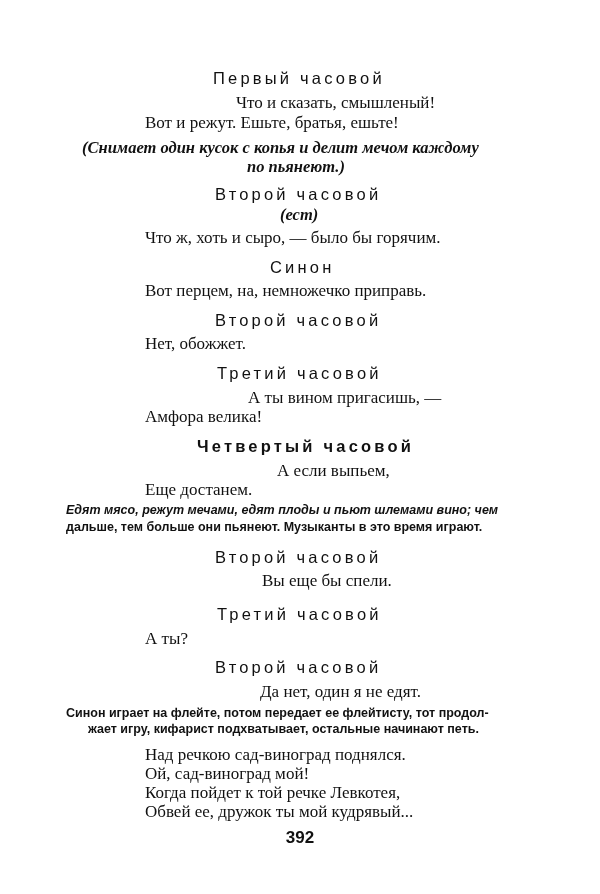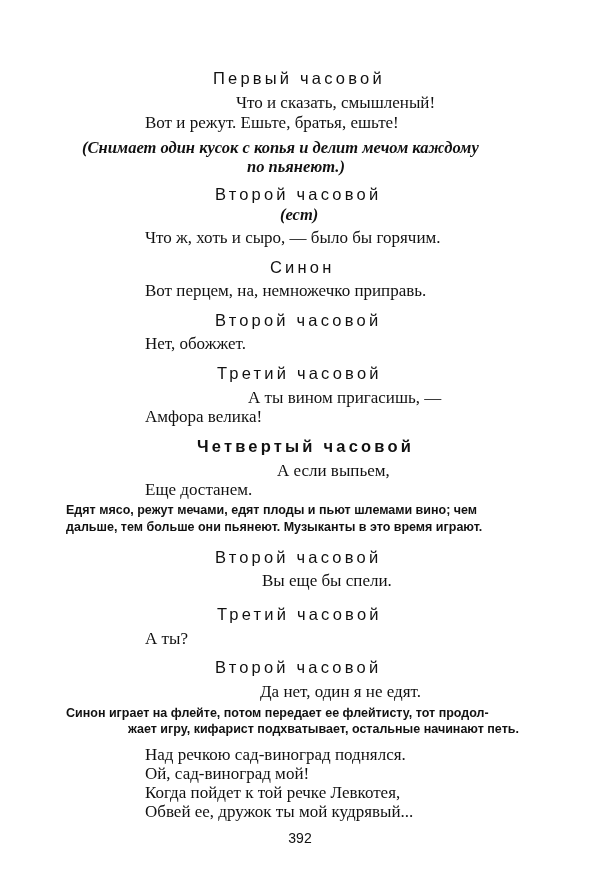--- a/index.html
+++ b/index.html
@@ -3,21 +3,21 @@
   <meta charset="utf-8">
   <style>
     html, body { margin: 0; padding: 0; background: #ffffff; }
     body { width: 600px; height: 894px; position: relative; overflow: hidden; color: #111; font-family: "Liberation Serif", "DejaVu Serif", serif; }
     .page { position: absolute; left: 0; top: 12px; width: 600px; height: 894px; }
     .ln { position: absolute; white-space: nowrap; font-size: 17px; line-height: 20px; }
     .speaker { letter-spacing: 3.2px; font-size: 16.5px; font-family: "Liberation Sans", "DejaVu Sans", sans-serif; }
     .stage-it { font-style: italic; font-weight: bold; font-size: 16.5px; }
     .stage-sm { font-family: "Liberation Sans", "DejaVu Sans", sans-serif; font-weight: bold; font-size: 12.5px; line-height: 18px; }
     .verse { font-size: 17px; }
-    .pagenum { font-family: "Liberation Sans", "DejaVu Sans", sans-serif; font-size: 14px; font-weight: normal; }
+    .pagenum { font-family: "Liberation Sans", "DejaVu Sans", sans-serif; font-size: 17px; font-weight: bold; }
     .center { width: 600px; left: 0; text-align: center; }
   </style>
 </head>
 <body>
 
 <div class="page">
   <div class="ln speaker" style="left:213px; top:56px;">Первый часовой</div>
   <div class="ln" style="left:236px; top:81px;">Что и сказать, смышленый!</div>
   <div class="ln" style="left:145px; top:101px;">Вот и режут. Ешьте, братья, ешьте!</div>
   <div class="ln stage-it" style="left:82px; top:126px;">(Снимает один кусок с копья и делит мечом каждому</div>
@@ -34,34 +34,34 @@
   <div class="ln" style="left:145px; top:322px;">Нет, обожжет.</div>
 
   <div class="ln speaker" style="left:217px; top:351px;">Третий часовой</div>
   <div class="ln" style="left:248px; top:376px;">А ты вином пригасишь, —</div>
   <div class="ln" style="left:145px; top:395px;">Амфора велика!</div>
 
   <div class="ln speaker" style="left:197px; top:424px; font-weight:bold;">Четвертый часовой</div>
   <div class="ln" style="left:277px; top:449px;">А если выпьем,</div>
   <div class="ln" style="left:145px; top:468px;">Еще достанем.</div>
 
-  <div class="ln stage-sm" style="left:66px; top:489px;">Едят мясо, режут мечами, едят плоды и пьют шлемами вино; чем</div>
+  <div class="ln stage-sm" style="left:66px; top:489px;font-style:italic;">Едят мясо, режут мечами, едят плоды и пьют шлемами вино; чем</div>
   <div class="ln stage-sm" style="left:66px; top:506px;">дальше, тем больше они пьянеют. Музыканты в это время играют.</div>
 
   <div class="ln speaker" style="left:215px; top:535px;">Второй часовой</div>
   <div class="ln" style="left:262px; top:559px;">Вы еще бы спели.</div>
 
   <div class="ln speaker" style="left:217px; top:592px;">Третий часовой</div>
   <div class="ln" style="left:145px; top:617px;">А ты?</div>
 
   <div class="ln speaker" style="left:215px; top:645px;">Второй часовой</div>
   <div class="ln" style="left:260px; top:670px;">Да нет, один я не едят.</div>
 
   <div class="ln stage-sm" style="left:66px; top:692px;">Синон играет на флейте, потом передает ее флейтисту, тот продол-</div>
-  <div class="ln stage-sm" style="left:88px; top:708px;margin-left:40px;">жает игру, кифарист подхватывает, остальные начинают петь.</div>
+  <div class="ln stage-sm" style="left:88px; top:708px;">жает игру, кифарист подхватывает, остальные начинают петь.</div>
 
   <div class="ln verse" style="left:145px; top:733px;">Над речкою сад-виноград поднялся.</div>
   <div class="ln verse" style="left:145px; top:752px;">Ой, сад-виноград мой!</div>
   <div class="ln verse" style="left:145px; top:771px;">Когда пойдет к той речке Левкотея,</div>
   <div class="ln verse" style="left:145px; top:790px;">Обвей ее, дружок ты мой кудрявый...</div>
 
   <div class="ln pagenum center" style="top:816px;">392</div>
 </div>
 
 </body></html>

